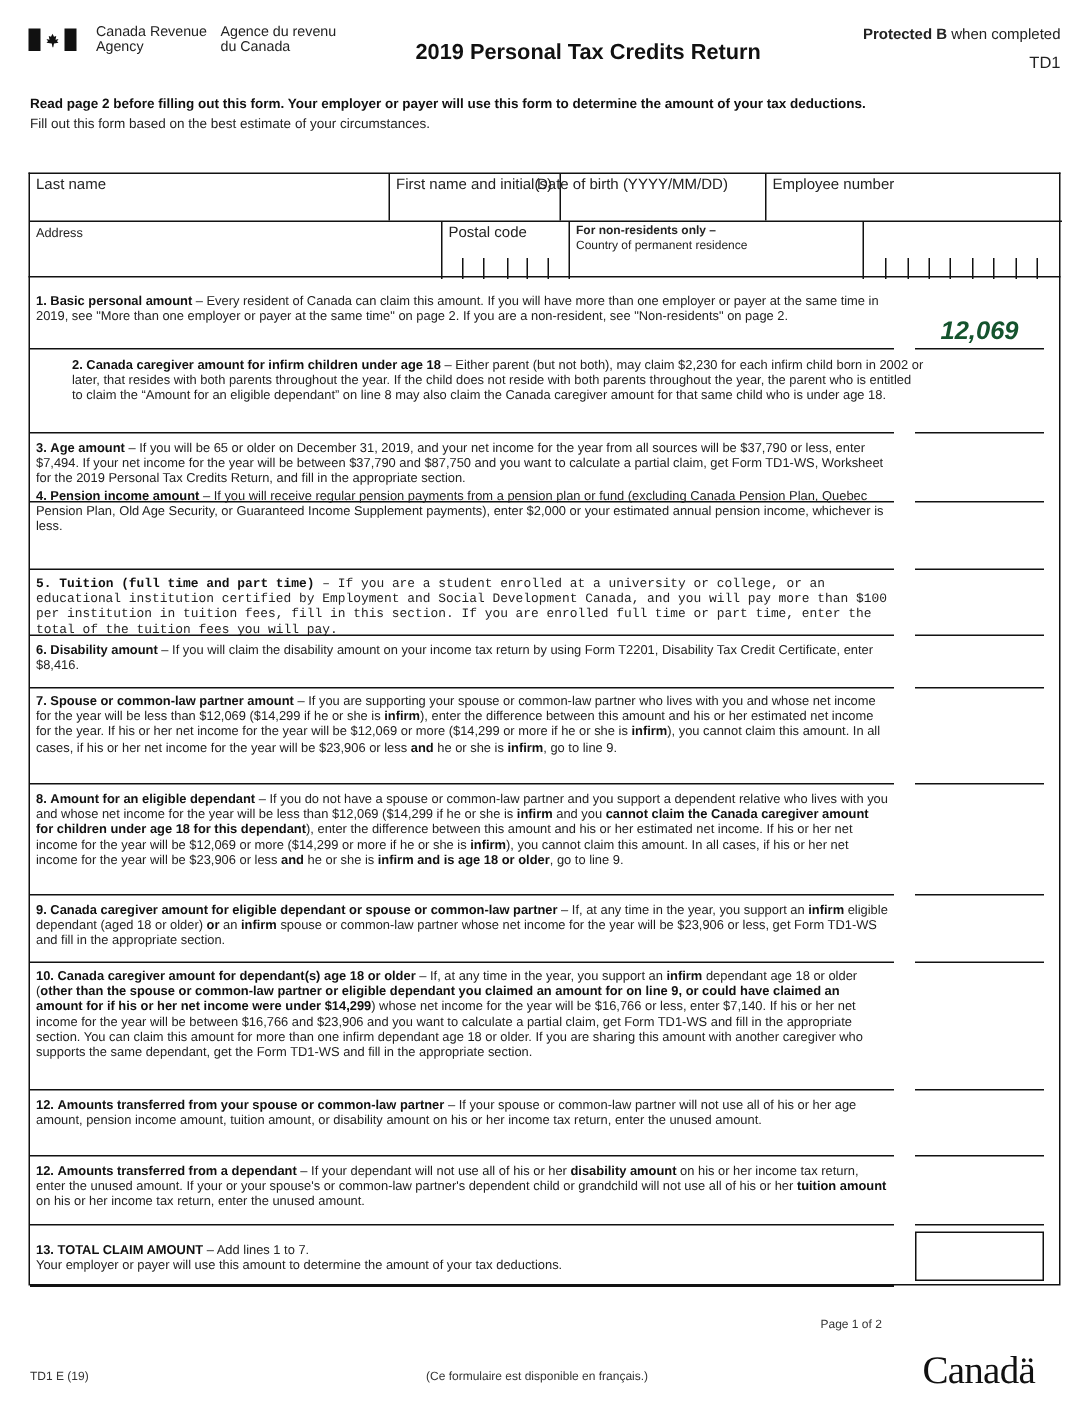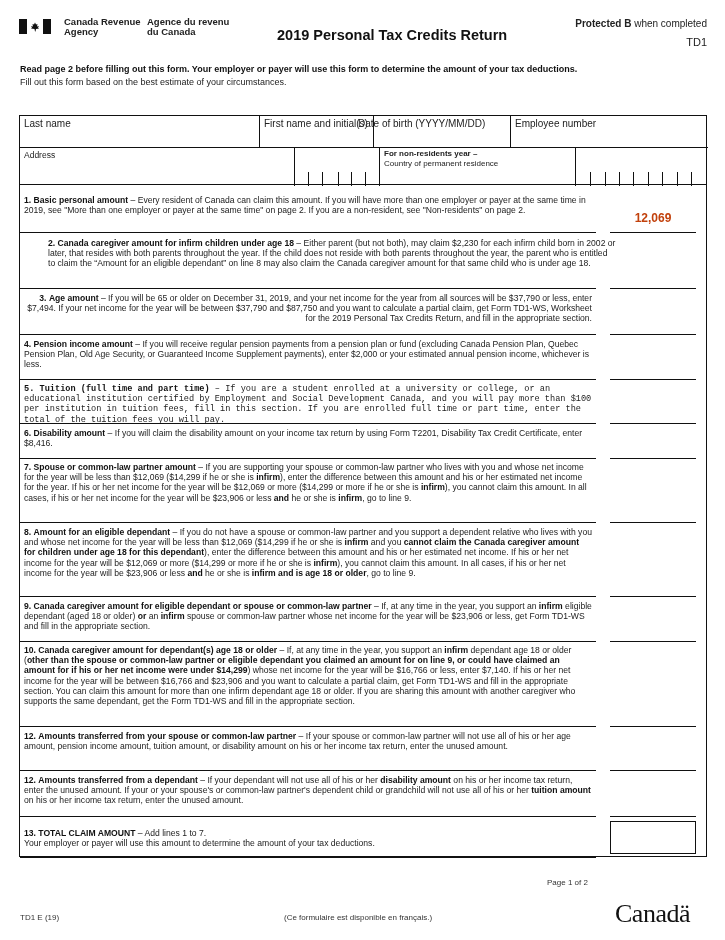--- a/index.html
+++ b/index.html
@@ -4,42 +4,42 @@
 <style>
   * { box-sizing: border-box; margin: 0; padding: 0; }
   html, body { width: 725px; height: 940px; background: #ffffff; overflow: hidden; }
   body { position: relative; font-family: "Liberation Sans", sans-serif; color: #1a1a1a; }
   .abs { position: absolute; }
 
   
   .flag { left: 19px; top: 19px; width: 32px; height: 15px; display: flex; }
   .flag .bar { width: 8px; height: 15px; background: #111; }
   .flag .mid { width: 16px; height: 15px; display: flex; align-items: center; justify-content: center; }
-  .agency { font-size: 9.5px; line-height: 10px; color: #222; font-weight: bold; }
+  .agency { font-size: 9.5px; line-height: 10px; color: #222; }
   .title { left: 277px; top: 27px; font-size: 14.5px; font-weight: bold; color: #111; }
   .protected { right: 18px; top: 18px; font-size: 10px; color: #222; }
   .protected b { font-weight: bold; }
   .td1 { right: 18px; top: 36px; font-size: 11px; color: #222; }
   .intro1 { left: 20px; top: 64px; font-size: 9px; font-weight: bold; color: #111; }
   .intro2 { left: 20px; top: 77px; font-size: 9px; color: #222; }
 
   
   .idtable { left: 19px; top: 115px; width: 688px; height: 70px; border: 1px solid #111; border-bottom: none; }
   .cell { position: absolute; font-size: 10px; color: #222; padding: 2px 4px; }
   .vline { position: absolute; width: 1px; background: #111; }
   .hline { position: absolute; height: 1px; background: #111; }
   .tick { position: absolute; width: 1px; height: 14px; background: #111; }
 
   
   .frame { left: 19px; top: 184px; width: 688px; height: 673px; border: 1px solid #111; border-top: 1px solid #111; }
   .row { position: absolute; left: 0; width: 576px; font-size: 8.6px; line-height: 10.2px; color: #222; padding: 0 4px; }
   .row b { font-weight: bold; color: #111; }
   .rowline { position: absolute; left: 0; width: 576px; height: 1px; background: #111; }
   .amtline { position: absolute; left: 590px; width: 86px; height: 1px; background: #111; }
-  .amount { position: absolute; left: 590px; width: 86px; text-align: center; font-size: 12px; font-weight: bold; color: #c2410c; }
+  .amount { position: absolute; left: 590px; width: 86px; text-align: center; font-size: 17px; font-weight: bold; color: #14532d; font-style: italic; }
   .totalbox { position: absolute; left: 590px; width: 86px; height: 33px; border: 1px solid #111; }
   .bottomthick { position: absolute; left: 0; width: 576px; height: 2px; background: #111; }
 
   
   .foot { font-size: 8px; color: #333; text-align: right; }
   .wordmark { font-family: "Liberation Serif", serif; font-size: 26px; color: #111; letter-spacing: -0.5px; }
 </style>
 </head>
 <body>
 
@@ -88,28 +88,31 @@
     <div>Employee number</div>
     <div></div>
   </div>
   <div class="hline" style="left:0; top:31px; width:688px;"></div>
 
   <div class="cell" style="left:0; top:32px; width:273px; height:37px; font-size:8.5px;">
     <div>Address</div>
     <div></div>
   </div>
   <div class="vline" style="left:274px; top:32px; height:38px;"></div>
+  <div class="cell" style="left:275px; top:32px; width:85px; height:37px;">
+    <div>Postal code</div>
+  </div>
   <div class="tick" style="left:288px; top:56px;"></div>
   <div class="tick" style="left:302px; top:56px;"></div>
   <div class="tick" style="left:318px; top:56px;"></div>
   <div class="tick" style="left:331px; top:56px;"></div>
   <div class="tick" style="left:345px; top:56px;"></div>
   <div class="vline" style="left:359px; top:32px; height:38px;"></div>
   <div class="cell" style="left:360px; top:31px; width:195px; height:37px; font-size:8px; line-height:10px;">
-    <div style="font-weight:bold;">For non-residents year –</div>
+    <div style="font-weight:bold;">For non-residents only –</div>
     <div>Country of permanent residence</div>
   </div>
   <div class="vline" style="left:555px; top:32px; height:38px;"></div>
   <div class="tick" style="left:570px; top:56px;"></div>
   <div class="tick" style="left:585px; top:56px;"></div>
   <div class="tick" style="left:599px; top:56px;"></div>
   <div class="tick" style="left:613px; top:56px;"></div>
   <div class="tick" style="left:628px; top:56px;"></div>
   <div class="tick" style="left:642px; top:56px;"></div>
   <div class="tick" style="left:657px; top:56px;"></div>
@@ -124,27 +127,27 @@
   <div class="amount" style="top:26px;">12,069</div>
   <div class="amtline" style="top:47px;"></div>
   <div class="rowline" style="top:47px;"></div>
 
   <div class="row" style="top:53px;margin-left:24px;">
     <b>2.</b> <b>Canada caregiver amount for infirm children under age 18</b><span> – Either parent (but not both), may claim $2,230 for each infirm child born in 2002 or later, that resides with both parents throughout the year. If the child does not reside with both parents throughout the year, the parent who is entitled to claim the “Amount for an eligible dependant” on line 8 may also claim the Canada caregiver amount for that same child who is under age 18.</span>
   </div>
   <div class="amtline" style="top:103px;"></div>
   <div class="rowline" style="top:103px;"></div>
 
-  <div class="row" style="top:108px;text-align:right;">
+  <div class="row" style="top:108px;">
     <b>3.</b> <b>Age amount</b><span> – If you will be 65 or older on December 31, 2019, and your net income for the year from all sources will be $37,790 or less, enter $7,494. If your net income for the year will be between $37,790 and $87,750 and you want to calculate a partial claim, get Form TD1-WS, Worksheet for the 2019 Personal Tax Credits Return, and fill in the appropriate section.</span>
   </div>
   <div class="amtline" style="top:149px;"></div>
   <div class="rowline" style="top:149px;"></div>
 
-  <div class="row" style="top:154px;">
+  <div class="row" style="top:140px;">
     <b>4.</b> <b>Pension income amount</b><span> – If you will receive regular pension payments from a pension plan or fund (excluding Canada Pension Plan, Quebec Pension Plan, Old Age Security, or Guaranteed Income Supplement payments), enter $2,000 or your estimated annual pension income, whichever is less.</span>
   </div>
   <div class="amtline" style="top:194px;"></div>
   <div class="rowline" style="top:194px;"></div>
 
   <div class="row" style="top:199px;font-family:Liberation Mono, monospace;">
     <b>5.</b> <b>Tuition (full time and part time)</b><span> – If you are a student enrolled at a university or college, or an educational institution certified by Employment and Social Development Canada, and you will pay more than $100 per institution in tuition fees, fill in this section. If you are enrolled full time or part time, enter the total of the tuition fees you will pay.</span>
   </div>
   <div class="amtline" style="top:238px;"></div>
   <div class="rowline" style="top:238px;"></div>

